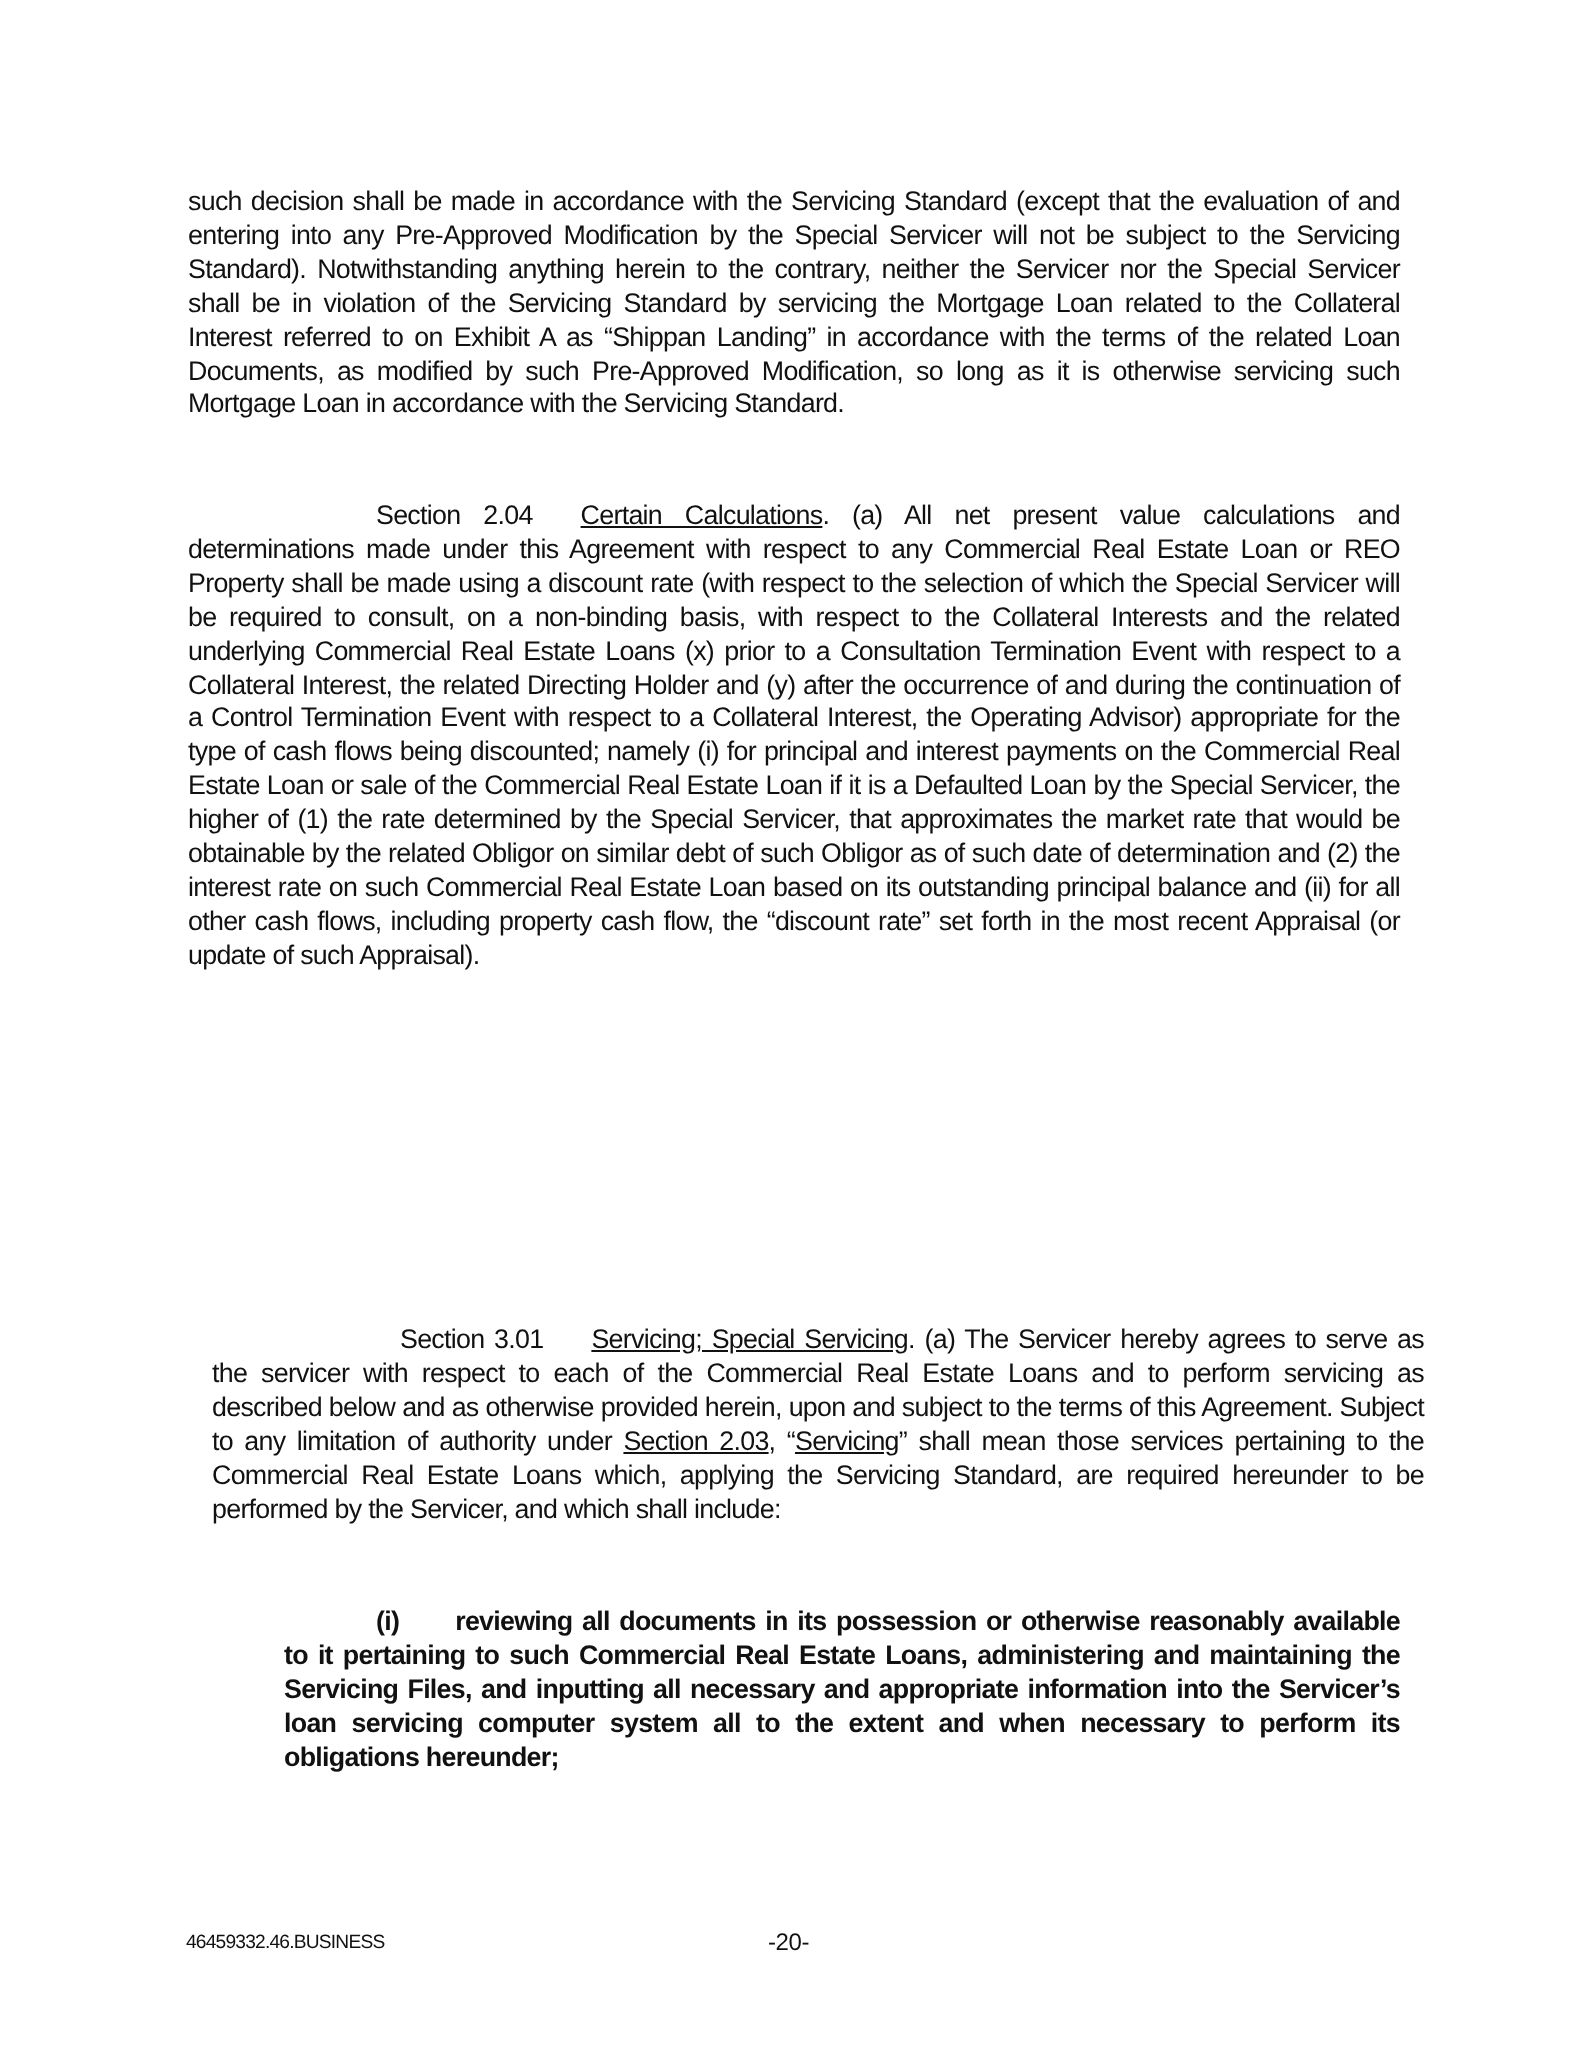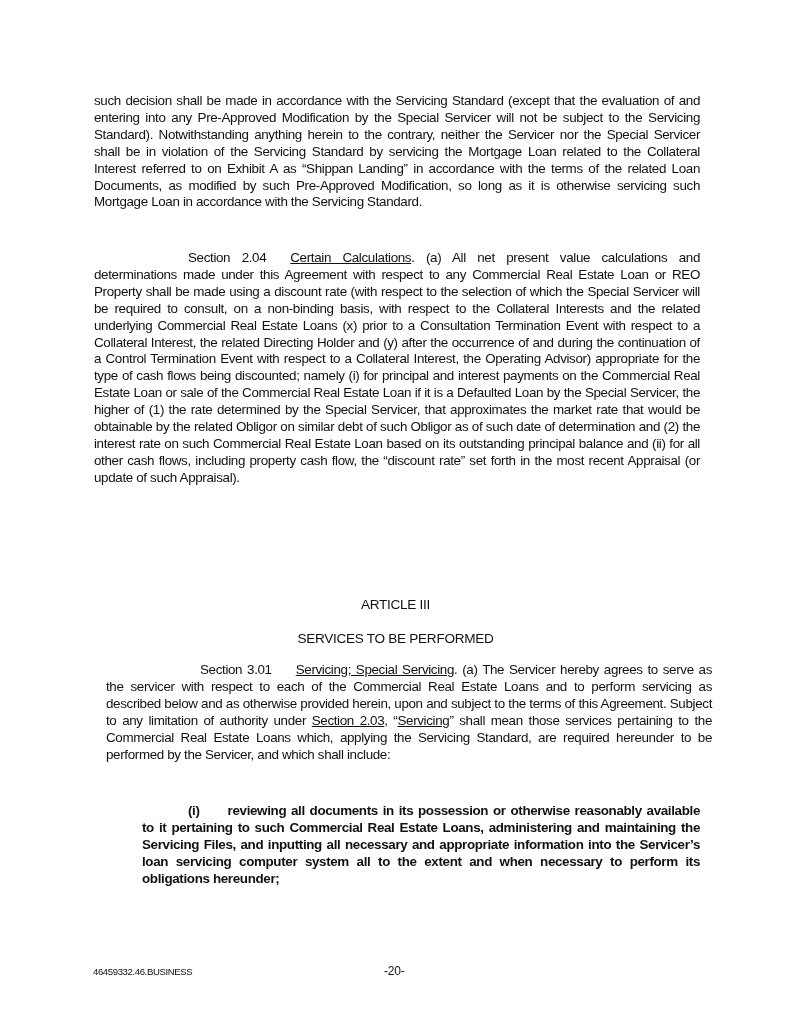--- a/index.html
+++ b/index.html
@@ -47,22 +47,20 @@
 </head>
 <body>
 
 <div class="page">
 
   <p class="body-text para p1 last-line">such decision shall be made in accordance with the Servicing Standard (except that the evaluation of and entering into any Pre-Approved Modification by the Special Servicer will not be subject to the Servicing Standard).  Notwithstanding anything herein to the contrary, neither the Servicer nor the Special Servicer shall be in violation of the Servicing Standard by servicing the Mortgage Loan related to the Collateral Interest referred to on Exhibit A as “Shippan Landing” in accordance with the terms of the related Loan Documents, as modified by such Pre-Approved Modification, so long as it is otherwise servicing such Mortgage Loan in accordance with the Servicing Standard.</p>
 
   <p class="body-text para p2 last-line"><span>Section 2.04</span><span class="tab"></span><span class="u">Certain Calculations</span><span>.</span><span>  (a) All net present value calculations and determinations made under this Agreement with respect to any Commercial Real Estate Loan or REO Property shall be made using a discount rate (with respect to the selection of which the Special Servicer will be required to consult, on a non-binding basis, with respect to the Collateral Interests and the related underlying Commercial Real Estate Loans (x) prior to a Consultation Termination Event with respect to a Collateral Interest, the related Directing Holder and (y) after the occurrence of and during the continuation of a Control Termination Event with respect to a Collateral Interest, the Operating Advisor) appropriate for the type of cash flows being discounted; namely (i) for principal and interest payments on the Commercial Real Estate Loan or sale of the Commercial Real Estate Loan if it is a Defaulted Loan by the Special Servicer, the higher of (1) the rate determined by the Special Servicer, that approximates the market rate that would be obtainable by the related Obligor on similar debt of such Obligor as of such date of determination and (2) the interest rate on such Commercial Real Estate Loan based on its outstanding principal balance and (ii) for all other cash flows, including property cash flow, the “discount rate” set forth in the most recent Appraisal (or update of such Appraisal).</span></p>
 
 
-  <div class="heading h1">ARTICLE III</div>
-  <div class="heading h2">SERVICES TO BE PERFORMED</div>
 
   <p class="body-text para p4 last-line"><span>Section 3.01</span><span class="tab"></span><span class="u">Servicing; Special Servicing</span><span>.</span><span>  (a) The Servicer hereby agrees to serve as the servicer with respect to each of the Commercial Real Estate Loans and to perform servicing as described below and as otherwise provided herein, upon and subject to the terms of this Agreement.  Subject to any limitation of authority under </span><span class="u">Section 2.03</span><span>, “</span><span class="u">Servicing</span><span>” shall mean those services pertaining to the Commercial Real Estate Loans which, applying the Servicing Standard, are required hereunder to be performed by the Servicer, and which shall include:</span></p>
 
   <p class="para p5 last-line"><span>(i)</span><span class="tab-b"></span><span>reviewing all documents in its possession or otherwise reasonably available to it pertaining to such Commercial Real Estate Loans, administering and maintaining the Servicing Files, and inputting all necessary and appropriate information into the Servicer’s loan servicing computer system all to the extent and when necessary to perform its obligations hereunder;</span></p>
 
   <div class="footer-id">46459332.46.BUSINESS</div>
   <div class="footer-page">-20-</div>
 
 </div>
 

